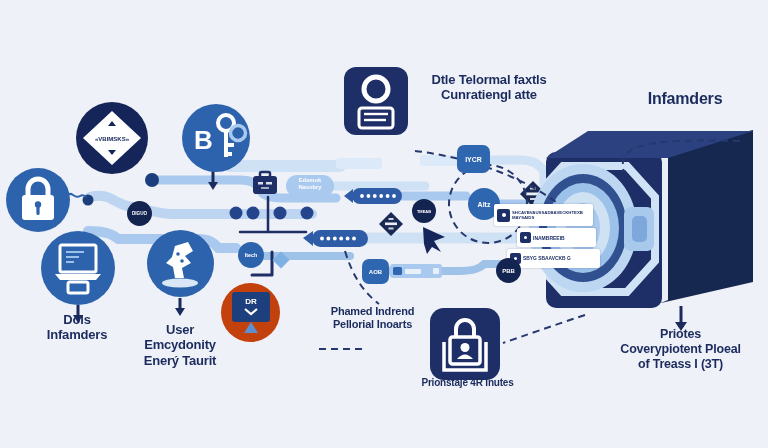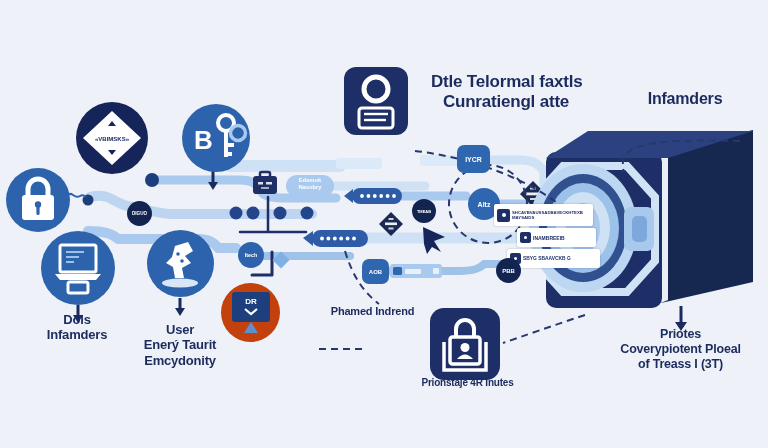--- a/index.html
+++ b/index.html
@@ -276,35 +276,36 @@
     <span class="txt" style="font-size:4.9px;">SBYG SBAAVCKB G</span>
   </div>
 
   <div class="lbl" style="left:27px;top:312px;width:100px;font-size:13px;">
     <div class="ln">Dôls</div>
     <div class="ln">Infamders</div>
   </div>
 
   <div class="lbl" style="left:128px;top:306px;width:104px;font-size:13px;margin-top:16px;">
     <div class="ln">User</div>
+    <div class="ln">Emcydonity</div>
     <div class="ln">Enerý Taurit</div>
-    <div class="ln">Emcydonity</div>
-  </div>
-
-  <div class="lbl" style="left:431px;top:72px;width:150px;font-size:17px;">
+  </div>
+
+  <div class="lbl" style="left:414px;top:72px;width:150px;font-size:13px;">
     <div class="ln">Dtle Telormal faxtls</div>
     <div class="ln">Cunratiengl atte</div>
   </div>
 
   <div class="lbl" style="left:630px;top:90px;width:110px;font-size:16px;">
     <div class="ln">Infamders</div>
   </div>
 
   <div class="lbl" style="left:315px;top:305px;width:115px;font-size:11px;">
     <div class="ln">Phamed Indrend</div>
+    <div class="ln">Pellorial Inoarts</div>
   </div>
 
   <div class="lbl" style="left:400px;top:377px;width:135px;font-size:10px;">
     <div class="ln">Prionstaje 4R Inutes</div>
   </div>
 
   <div class="lbl" style="left:598px;top:327px;width:165px;font-size:12.5px;">
     <div class="ln">Priotes</div>
     <div class="ln">Coverypiotent Ploeal</div>
     <div class="ln">of Treass I (3T)</div>

